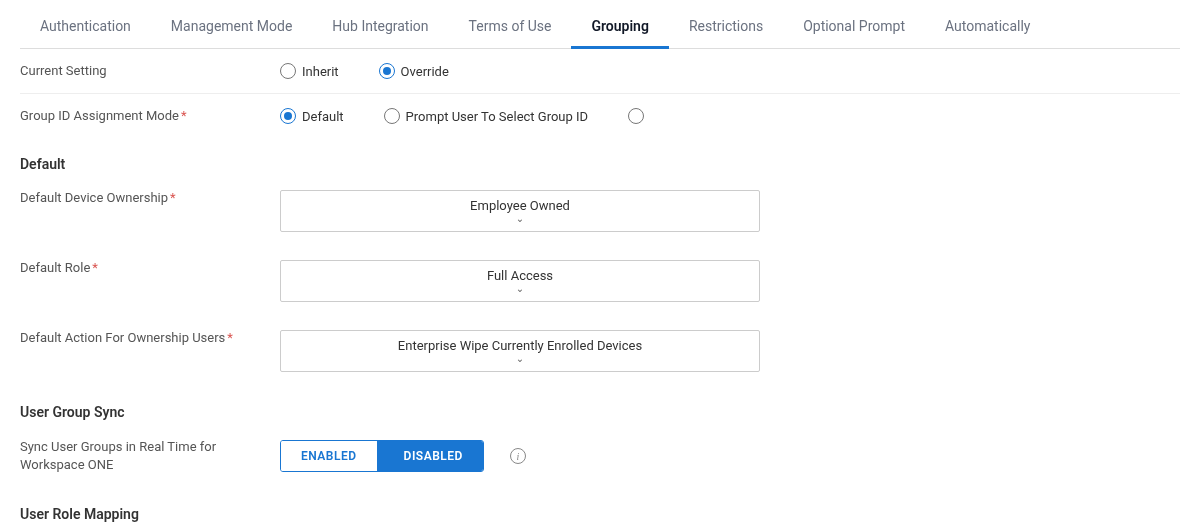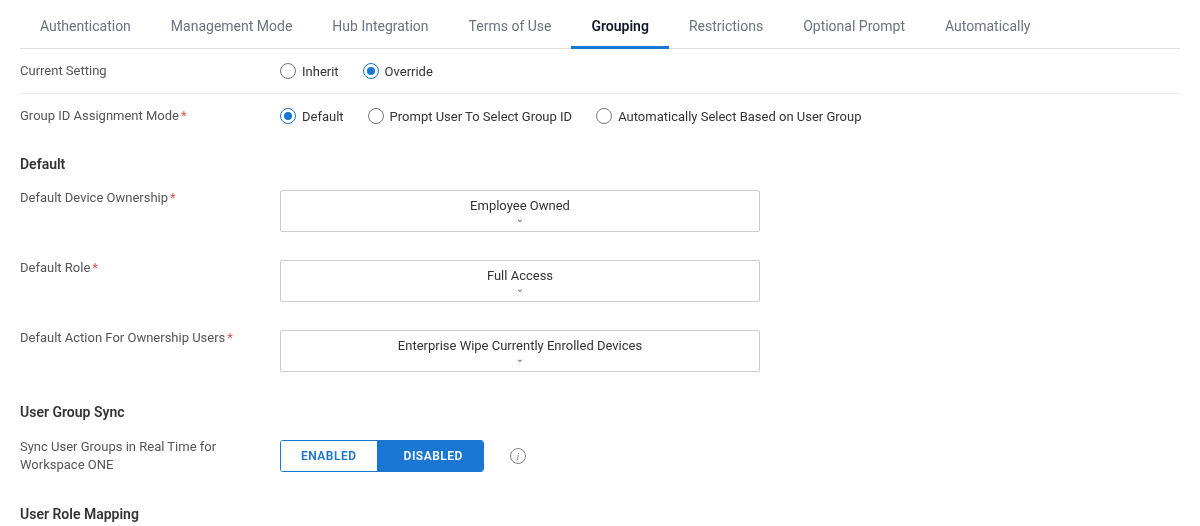--- a/index.html
+++ b/index.html
@@ -38,21 +38,21 @@
   .label-col {
     width: 260px;
     color: #555;
     font-size: 13px;
   }
   .label-col .req { color: #d9534f; margin-left: 2px; }
   .control-col {
     flex: 1;
     display: flex;
     align-items: center;
-    gap: 24px;
+    gap: 40px;
   }
   .radio-item {
     display: inline-flex;
     align-items: center;
     gap: 6px;
     color: #333;
     cursor: pointer;
   }
   .radio-circle {
     width: 16px;
@@ -177,21 +177,20 @@
     <label class="radio-item selected">
       <span class="radio-circle"></span>
       <span>Default</span>
     </label>
     <label class="radio-item">
       <span class="radio-circle"></span>
       <span>Prompt User To Select Group ID</span>
     </label>
     <label class="radio-item">
       <span class="radio-circle"></span>
-      <span>Automatically Select Based on User Group</span>
     </label>
   </div>
 </div>
 
 <div>
   <div class="section-head">Default</div>
 
   <div class="row">
     <div class="label-col">
       <span>Default Device Ownership</span><span class="req">*</span>

